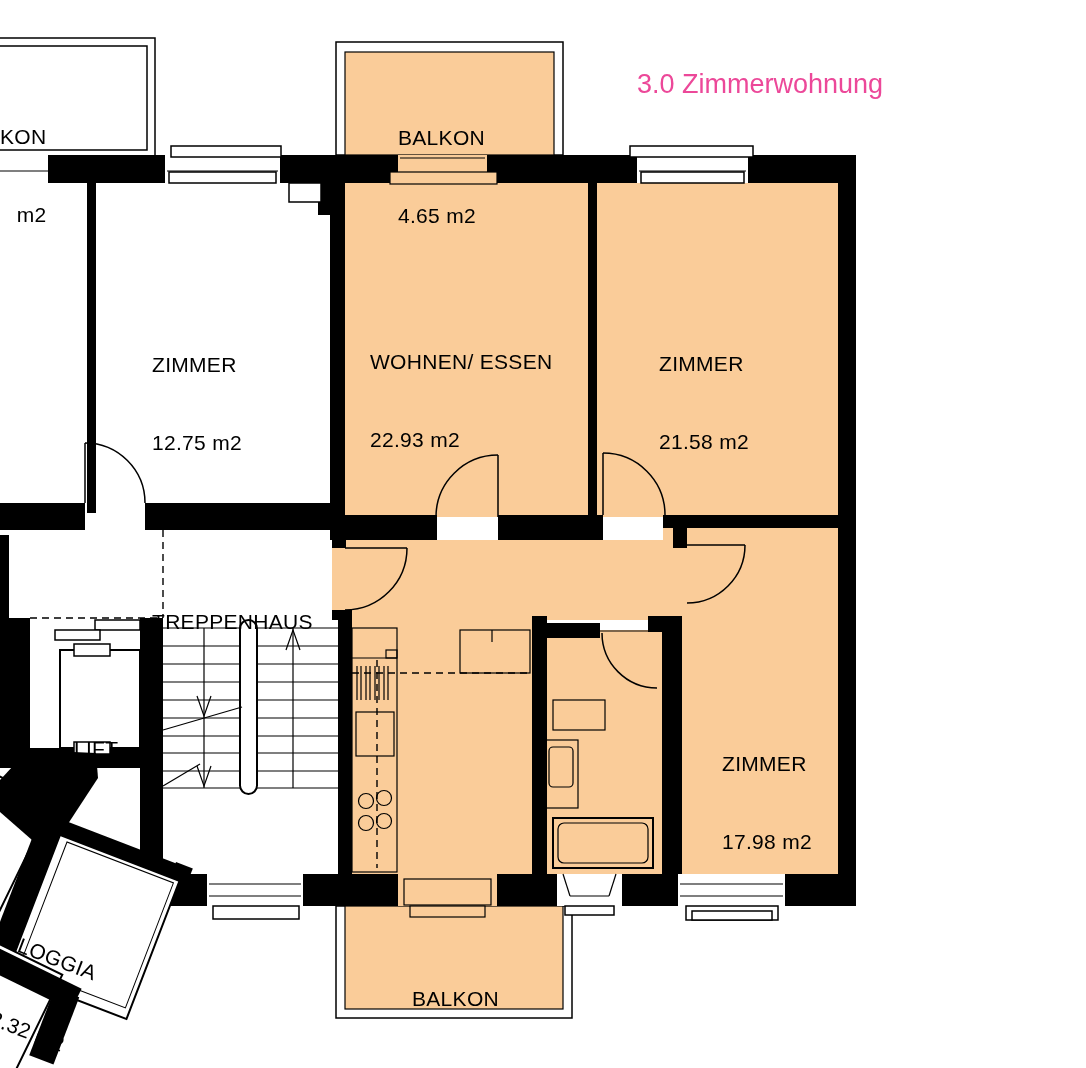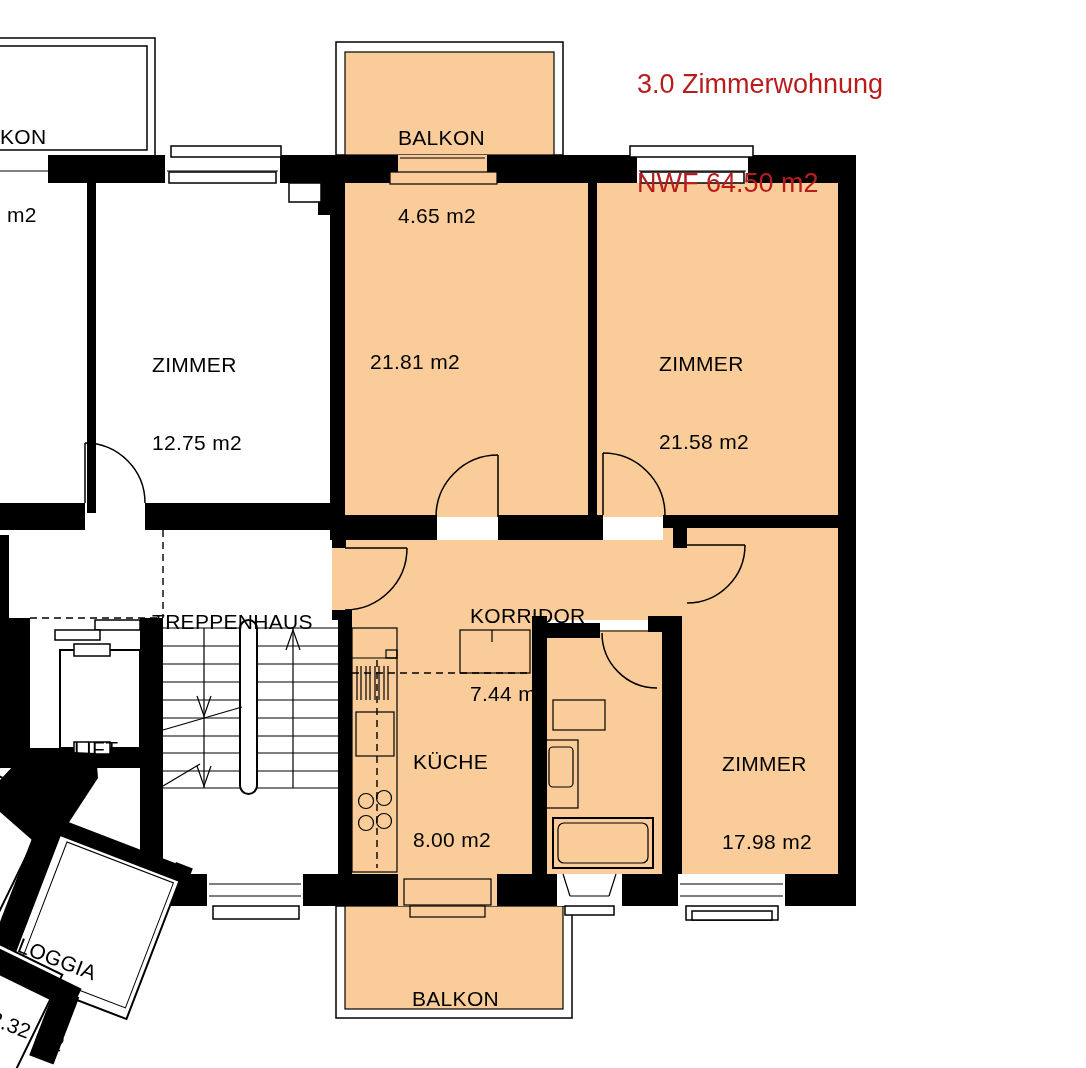--- a/index.html
+++ b/index.html
@@ -10,22 +10,22 @@
   .wall{fill:#000;}
   .wfill{fill:#fff;}
   .ln{stroke:#000;stroke-width:1.5;fill:none;}
   .ln1{stroke:#000;stroke-width:1.2;fill:none;}
   .ln2{stroke:#000;stroke-width:2;fill:none;}
   .dash{stroke:#000;stroke-width:1.4;fill:none;stroke-dasharray:7 5;}
   .wbox{fill:#fff;stroke:#000;stroke-width:1.5;}
   .obox{fill:var(--accent,#FACC99);stroke:#000;stroke-width:1.2;}
   .lbl{position:absolute;color:#000;font-size:21px;line-height:26px;letter-spacing:.3px;white-space:pre;}
   .lbl span{display:block;}
-  .kon .l2{margin-left:7px;}
-  #title{position:absolute;left:637px;top:2px;font-size:27px;line-height:33px;color:#b91c1c;white-space:pre;}
+  .kon .l2{margin-left:7px;text-align:right;}
+  #title{position:absolute;left:637px;top:2px;font-size:27px;line-height:33px;color:#ec4899;white-space:pre;}
   #title span{display:block;}
   .rot{transform:rotate(21deg);transform-origin:0 0;}
 </style>
 </head>
 <body>
 
 <div id="plan">
 
 <svg width="1086" height="1068" viewBox="0 0 1086 1068">
 
@@ -241,64 +241,56 @@
     <rect x="60" y="835" width="128" height="148" transform="rotate(21 60 835)" fill="#fff" stroke="#000" stroke-width="2"></rect>
     <rect x="67" y="842" width="114" height="134" transform="rotate(21 67 842)" fill="none" stroke="#000" stroke-width="1"></rect>
     <rect x="-95" y="898" width="175" height="162" transform="rotate(26 -95 898)" fill="#fff" stroke="#000" stroke-width="2"></rect>
     <rect class="wall" x="-55" y="922" width="152" height="24" transform="rotate(26 -55 922)"></rect>
     <rect class="wall" x="55" y="988" width="26" height="72" transform="rotate(21 55 988)"></rect>
   </g>
 </svg>
 
   <div id="title">
     <span>3.0 Zimmerwohnung</span>
-    <span>NWF 64.50 m2</span>
   </div>
 
   <div class="lbl kon" style="left:0px;top:72px">
     <span class="l1">KON</span>
     <span class="l2">m2</span>
   </div>
 
   <div class="lbl" style="left:398px;top:73px">
     <span>BALKON</span>
     <span>4.65 m2</span>
   </div>
 
   <div class="lbl" style="left:152px;top:300px">
     <span>ZIMMER</span>
     <span>12.75 m2</span>
   </div>
 
   <div class="lbl" style="left:370px;top:297px">
-    <span>21.81 m2</span>
+    <span>WOHNEN/ ESSEN</span>
+    <span>22.93 m2</span>
   </div>
 
   <div class="lbl" style="left:659px;top:299px">
     <span>ZIMMER</span>
     <span>21.58 m2</span>
   </div>
 
   <div class="lbl" style="left:152px;top:557px">
     <span>TREPPENHAUS</span>
   </div>
 
-  <div class="lbl" style="left:470px;top:551px">
-    <span>KORRIDOR</span>
-    <span>7.44 m2</span>
-  </div>
 
   <div class="lbl" style="left:74px;top:684px">
     <span>LIFT</span>
   </div>
 
-  <div class="lbl" style="left:413px;top:697px">
-    <span>KÜCHE</span>
-    <span>8.00 m2</span>
-  </div>
 
 
   <div class="lbl" style="left:722px;top:699px">
     <span>ZIMMER</span>
     <span>17.98 m2</span>
   </div>
 
   <div class="lbl rot" style="left:42px;top:884px">
     <span>LOGGIA</span>
     <span>2.32 m2</span>

